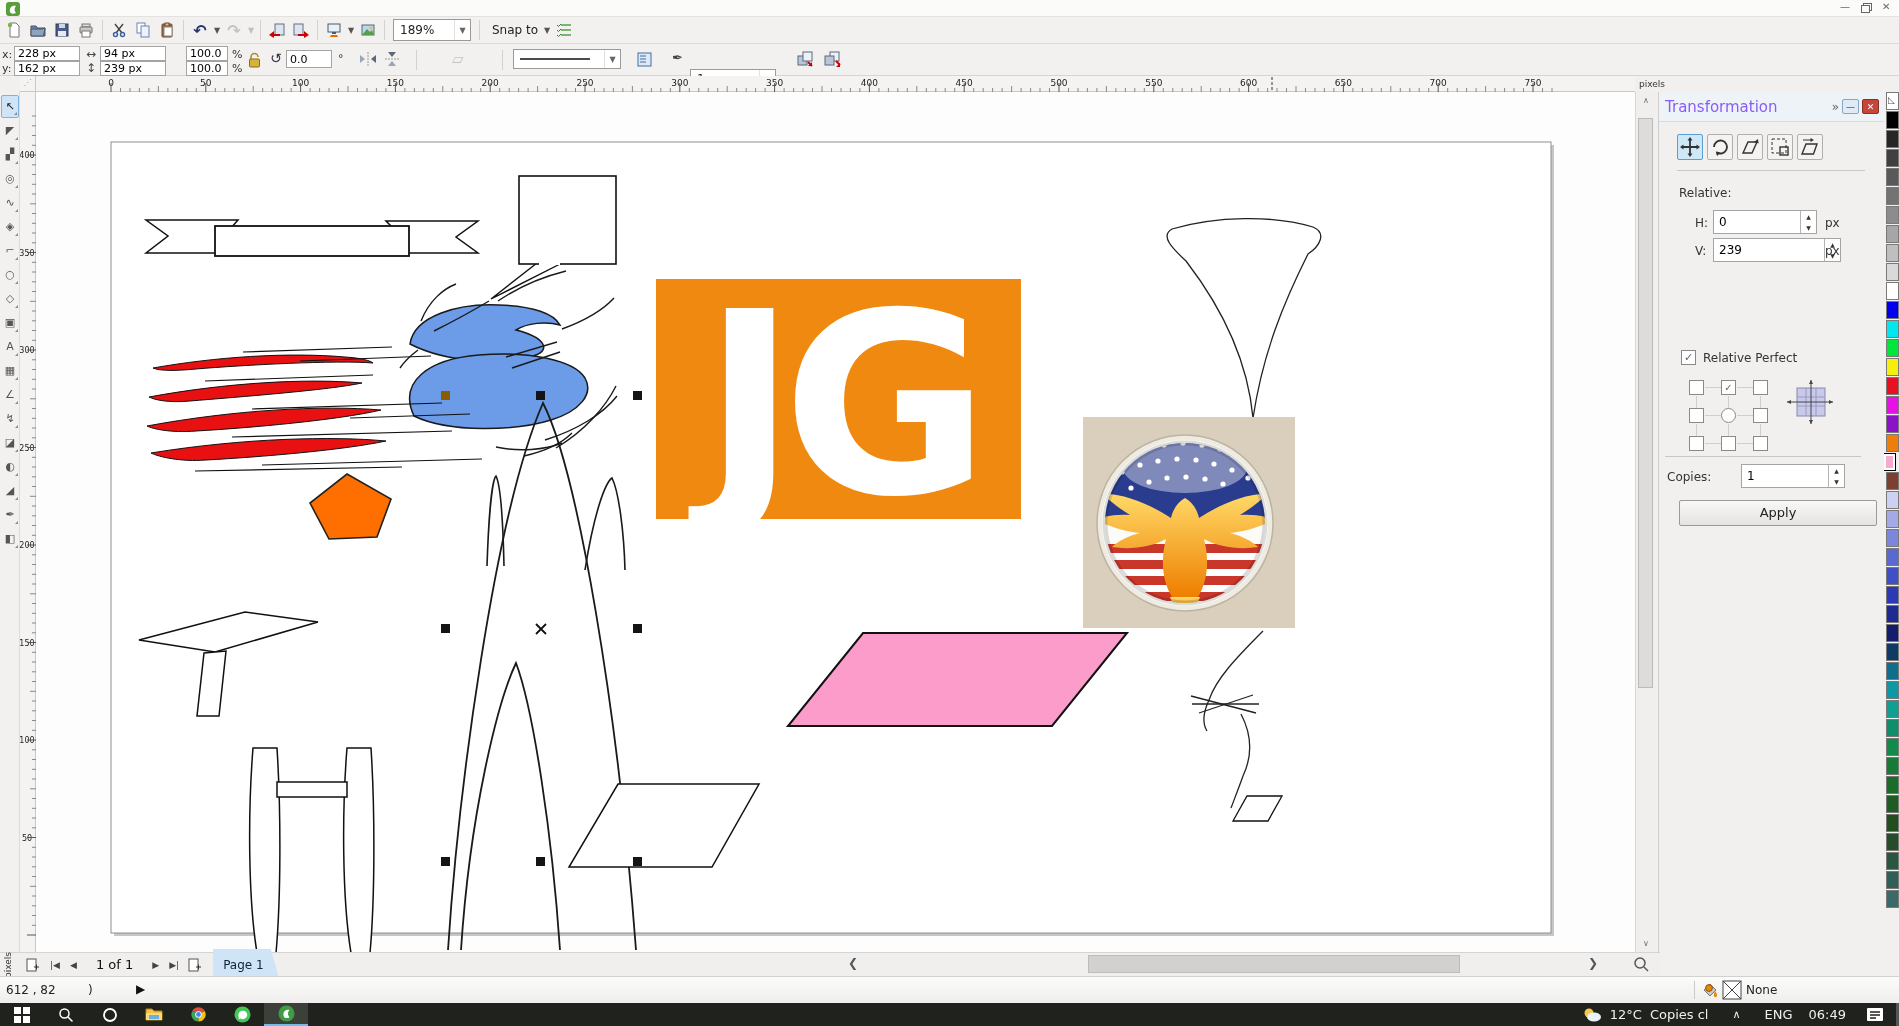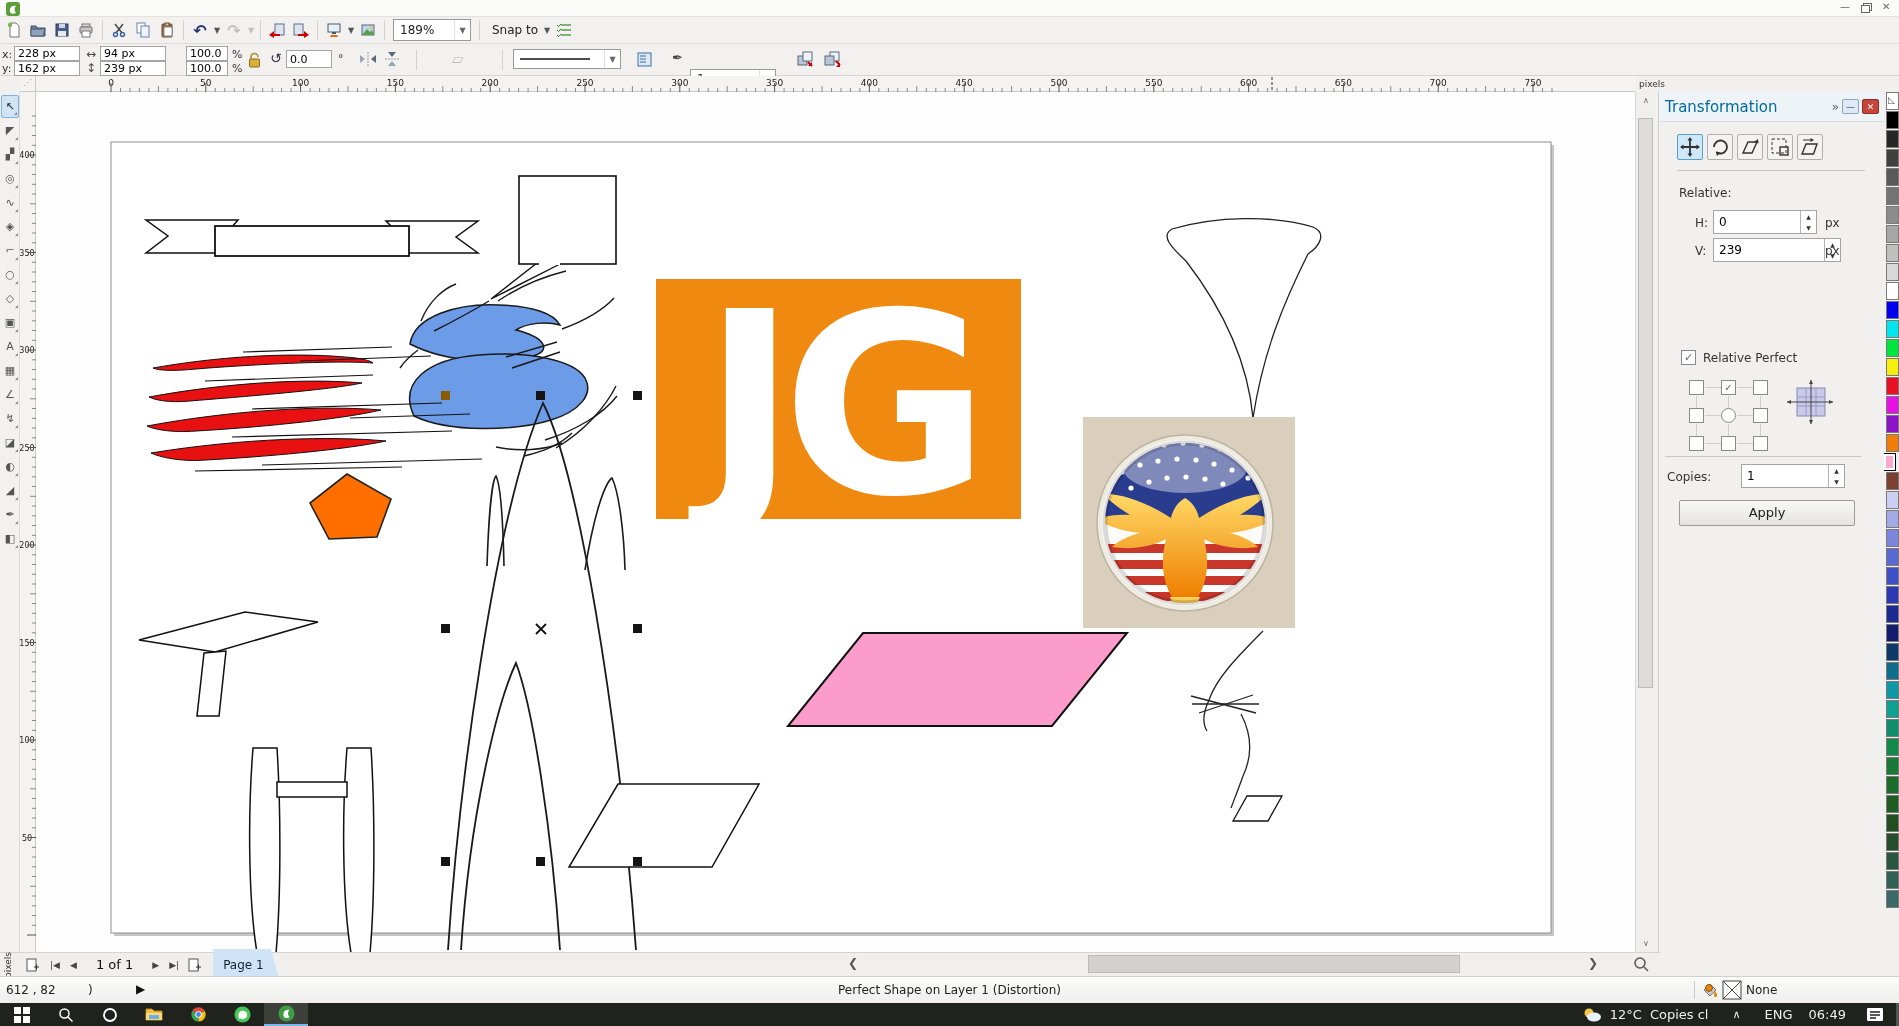--- a/index.html
+++ b/index.html
@@ -34,34 +34,34 @@
 .tool::after{content:"";position:absolute;right:1px;bottom:2px;border-left:3px solid transparent;border-bottom:3px solid #8a8988}
 
 #canvasvp{left:36px;top:92px;width:1599px;height:860px;background:#fdfdfd;overflow:hidden}
 
 #vscroll{left:1635px;top:92px;width:20px;height:860px;background:#f0efee;border-left:1px solid #d8d7d6}
 .sarrow{position:absolute;left:0;width:20px;height:17px;color:#707070;font-size:8px;text-align:center;line-height:17px}
 #vthumb{position:absolute;left:2px;top:26px;width:15px;height:570px;background:#dddcdb;border:1px solid #bcbbba}
 
 #docker{left:1658px;top:92px;width:226px;height:884px;background:#f1f0ef;border-left:1px solid #cfcecd}
 #dockhead{position:absolute;left:0;top:0;width:226px;height:30px;background:#eef3f8;border-bottom:1px solid #dcdbda;display:flex;align-items:center;padding:0 6px}
-#docktitle{font-size:15px;color:#0369a1;flex:1}
+#docktitle{font-size:15px;color:#8b5cf6;flex:1}
 .dkbtn{width:17px;height:15px;border:1px solid #8aa6c0;background:#dfeaf4;display:flex;align-items:center;justify-content:center;font-size:9px;color:#345;margin-left:3px;border-radius:2px}
 .dkbtn.close{background:#c8453a;border-color:#8a2e26;color:#fff}
 .xbtn{width:26px;height:26px;border:1px solid #b0afae;background:#f4f3f2;display:flex;align-items:center;justify-content:center;border-radius:2px}
 .xbtn.sel{background:#cfe8f8;border-color:#5a9fd4}
 .dklbl{position:absolute;font-size:12px;color:#333}
 .spinfld{position:absolute;background:#fff;border:1px solid #a5a4a3;height:24px;display:flex;align-items:center}
 .spinfld input{border:0;outline:none;flex:1;height:100%;padding:0 5px;font-size:12px;font-family:inherit;min-width:0}
 .spin{width:16px;height:100%;border-left:1px solid #b5b4b3;display:flex;flex-direction:column}
 .spin span{flex:1;font-size:6px;color:#333;text-align:center;line-height:11px;background:#eceb ea}
 .cgcell{position:absolute;width:15px;height:15px;border:1px solid #8a8988;background:#fff;font-size:10px;color:#666;text-align:center;line-height:13px}
 .cgcell.circle{border-radius:50%}
 .cgline{position:absolute;background:#cfcecd}
-#applybtn{position:absolute;left:20px;top:408px;width:176px;height:26px;background:linear-gradient(#f8f8f7,#e4e3e2);border:1px solid #9b9a99;font-size:13px;color:#222;text-align:center;line-height:24px;border-radius:2px}
+#applybtn{position:absolute;left:20px;top:408px;width:198px;height:26px;background:linear-gradient(#f8f8f7,#e4e3e2);border:1px solid #9b9a99;font-size:13px;color:#222;text-align:center;line-height:24px;border-radius:2px}
 
 #palette{left:1884px;top:92px;width:15px;height:884px;background:#f1f0ef;overflow:hidden}
 .swatch{width:13px;height:18px;margin:0 0 1px 2px;border:1px solid #7a7978}
 .swatch.sel{transform:translateX(-3px);border:1px solid #000;box-shadow:inset 0 0 0 2px #fff}
 .swatch.arrowcell{background:#fff;position:relative}
 .swatch.arrowcell::after{content:"◺";position:absolute;left:1px;top:2px;font-size:9px;color:#555}
 
 #navrow{left:0;top:952px;width:1660px;height:24px;background:#f0efee;border-top:1px solid #d5d4d3;display:flex;align-items:center}
 .navico{font-size:9px;color:#444;margin:0 5px;flex:none}
 #pagetab{height:32px;background:#cfe4f6;padding:0 16px 0 10px;font-size:12px;color:#123;display:flex;align-items:center;clip-path:polygon(0 0,calc(100% - 9px) 0,100% 100%,0 100%);margin-left:8px}
@@ -622,21 +622,20 @@
 </div>
 <svg class="abs" style="left:1632px;top:955px" width="18" height="18">
     <circle cx="8" cy="8" r="5" fill="none" stroke="#555" stroke-width="1.5"></circle>
     <path d="M12 12l4 4" stroke="#555" stroke-width="1.5"></path>
   </svg>
 
 <div id="statusbar" class="abs">
   <span class="abs" style="left:6px;top:6px">612 , 82</span>
   <span class="abs" style="left:88px;top:6px">)</span>
   <span class="abs" style="left:136px;top:5px;color:#111">▶</span>
-  <span class="abs" style="left:0;right:0;top:6px;text-align:center">Perfect Shape on Layer 1  (Distortion)</span>
   <div class="abs" style="left:1694px;top:4px;width:1px;height:18px;background:#cccbca"></div>
   <svg class="abs" style="left:1700px;top:4px" width="20" height="19">
       <path d="M4 9 L10 3 L16 9 L10 15 Z" fill="#c9c9c9" stroke="#777"></path>
       <circle cx="9" cy="7" r="3.4" fill="#e8890f" stroke="#8a5200"></circle>
       <path d="M15 10 c2 3 3 5 1 6 c-2 1 -3 -2 -1 -6z" fill="#e8890f"></path>
     </svg>
   <svg class="abs" style="left:1722px;top:3px" width="20" height="20">
       <rect x="1" y="1" width="18" height="18" fill="#fff" stroke="#444"></rect>
       <path d="M1 1 L19 19 M19 1 L1 19" stroke="#444"></path>
     </svg>

